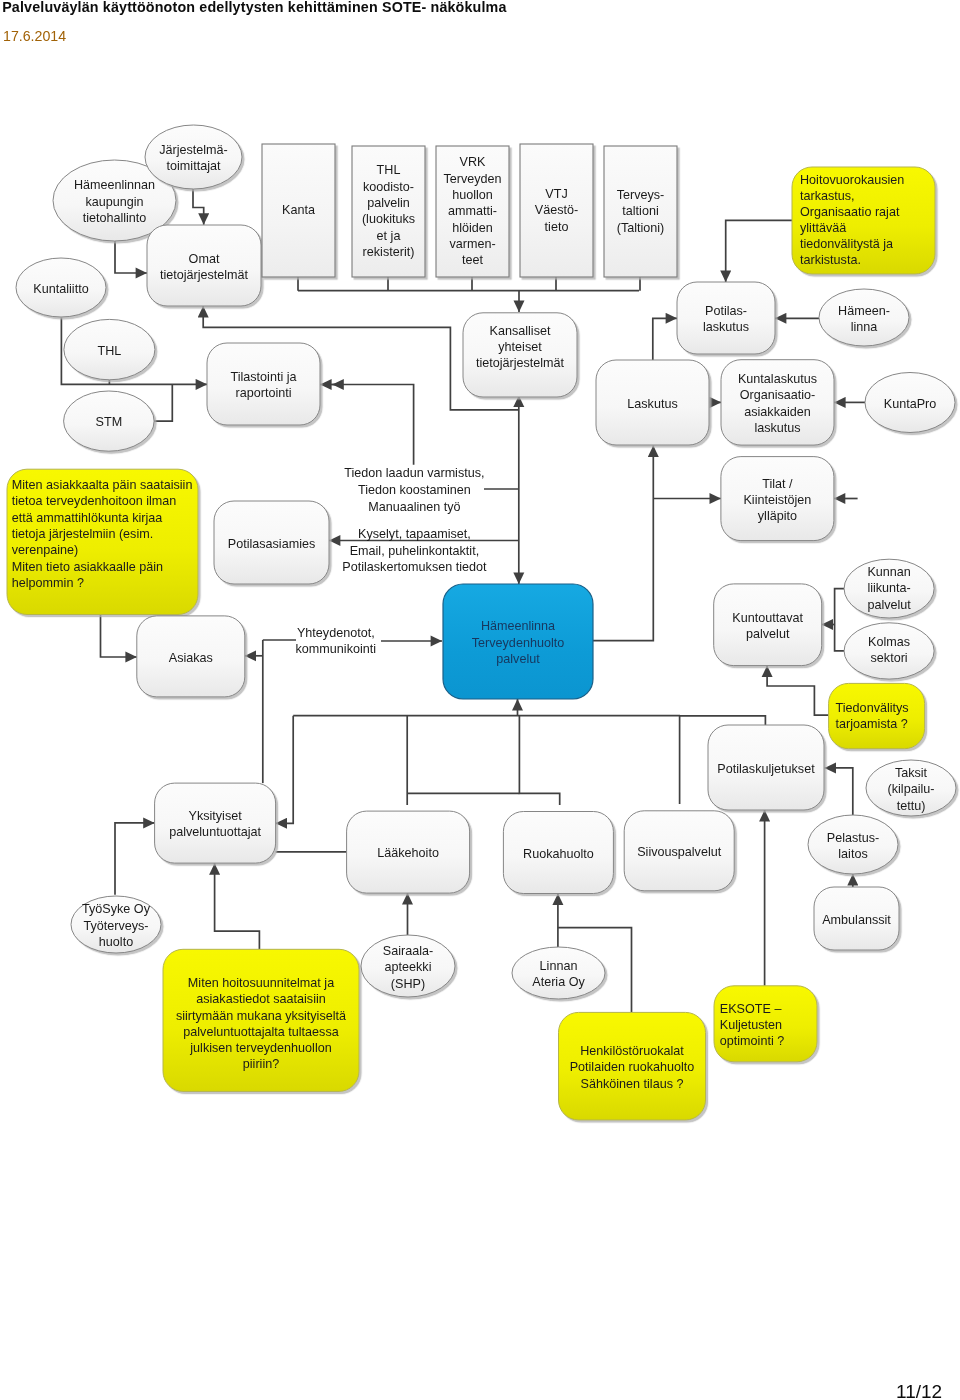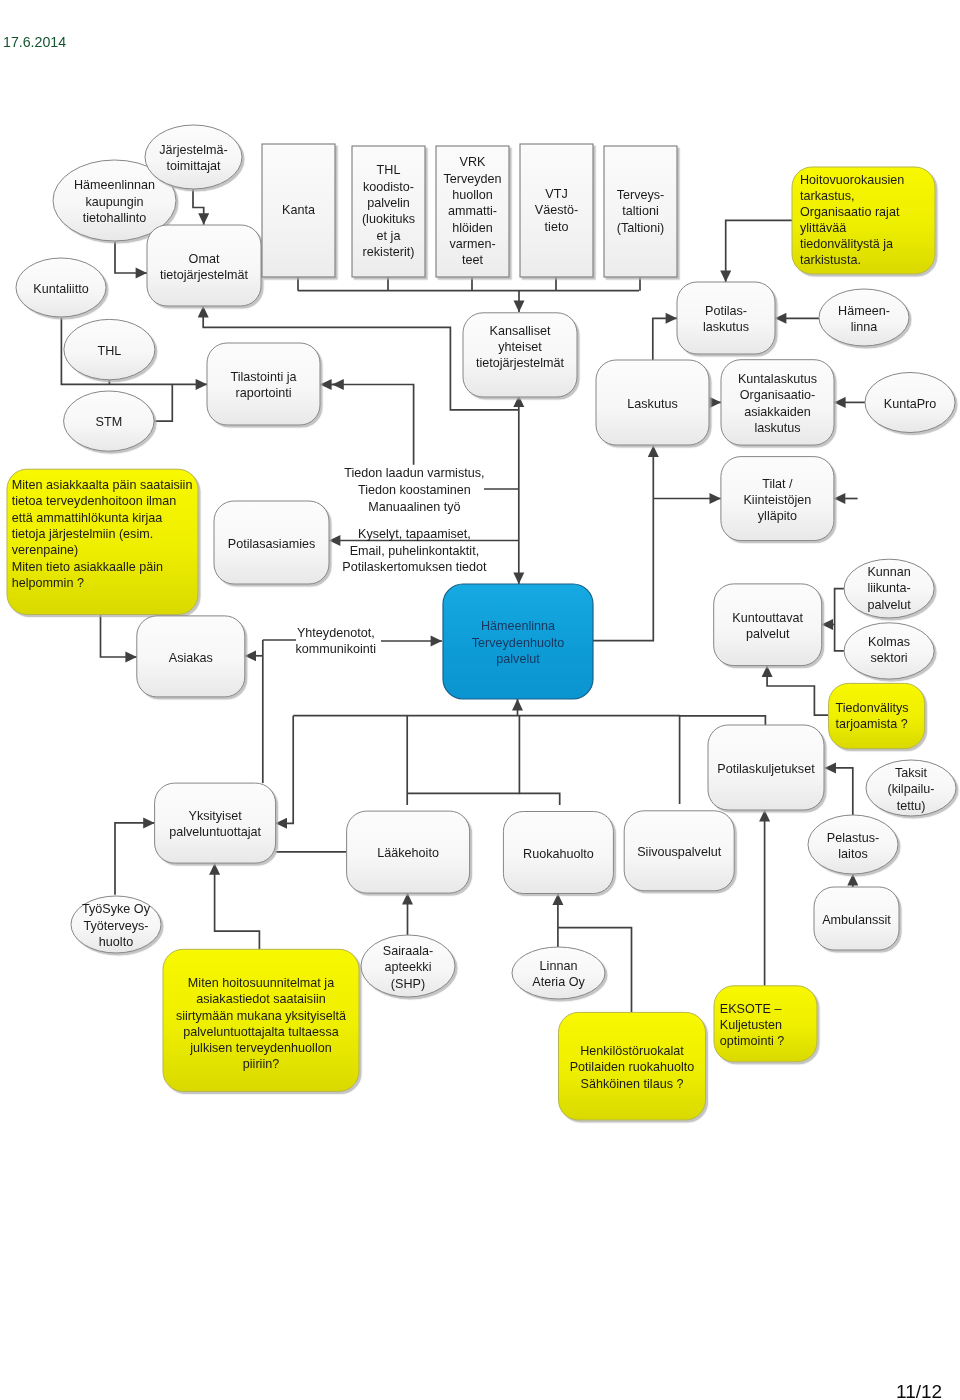--- a/index.html
+++ b/index.html
@@ -1,27 +1,28 @@
 <!DOCTYPE html>
 <html><head>
 <meta charset="utf-8">
 <style>
   html,body{margin:0;padding:0;background:#fff;}
   body{width:960px;height:1400px;font-family:"Liberation Sans",sans-serif;color:#000;}
   #page{position:relative;width:960px;height:1400px;overflow:hidden;background:#fff;}
   .hdr-title{position:absolute;left:2.2px;top:0px;font-size:14.3px;font-weight:bold;letter-spacing:0.15px;color:#0d0d0d;white-space:nowrap;line-height:14px;}
-  .hdr-date{position:absolute;left:3px;top:35px;font-size:14.2px;color:#14532d;line-height:14px;}
+  .hdr-date{position:absolute;left:3px;top:29px;font-size:14.2px;color:#a16207;line-height:14px;}
   .pagenum{position:absolute;left:896px;top:1384px;font-size:19px;color:#0d0d0d;line-height:16px;}
   svg#diagram{position:absolute;left:0;top:0;}
   svg text{font-family:"Liberation Sans",sans-serif;}
 </style>
 </head>
 <body>
 
 <div id="page">
+  <div class="hdr-title">Palveluväylän käyttöönoton edellytysten kehittäminen SOTE- näkökulma</div>
   <div class="hdr-date">17.6.2014</div>
   <svg id="diagram" width="960" height="1400" viewBox="0 0 960 1400">
     <defs>
       <linearGradient id="gradGrey" x1="0" y1="0" x2="0" y2="1">
         <stop offset="0%" stop-color="#fcfcfc"></stop>
         <stop offset="55%" stop-color="#f7f7f7"></stop>
         <stop offset="100%" stop-color="#e8e8e8"></stop>
       </linearGradient>
       <linearGradient id="gradRect" x1="0" y1="0" x2="0" y2="1">
         <stop offset="0%" stop-color="#fbfbfb"></stop>

